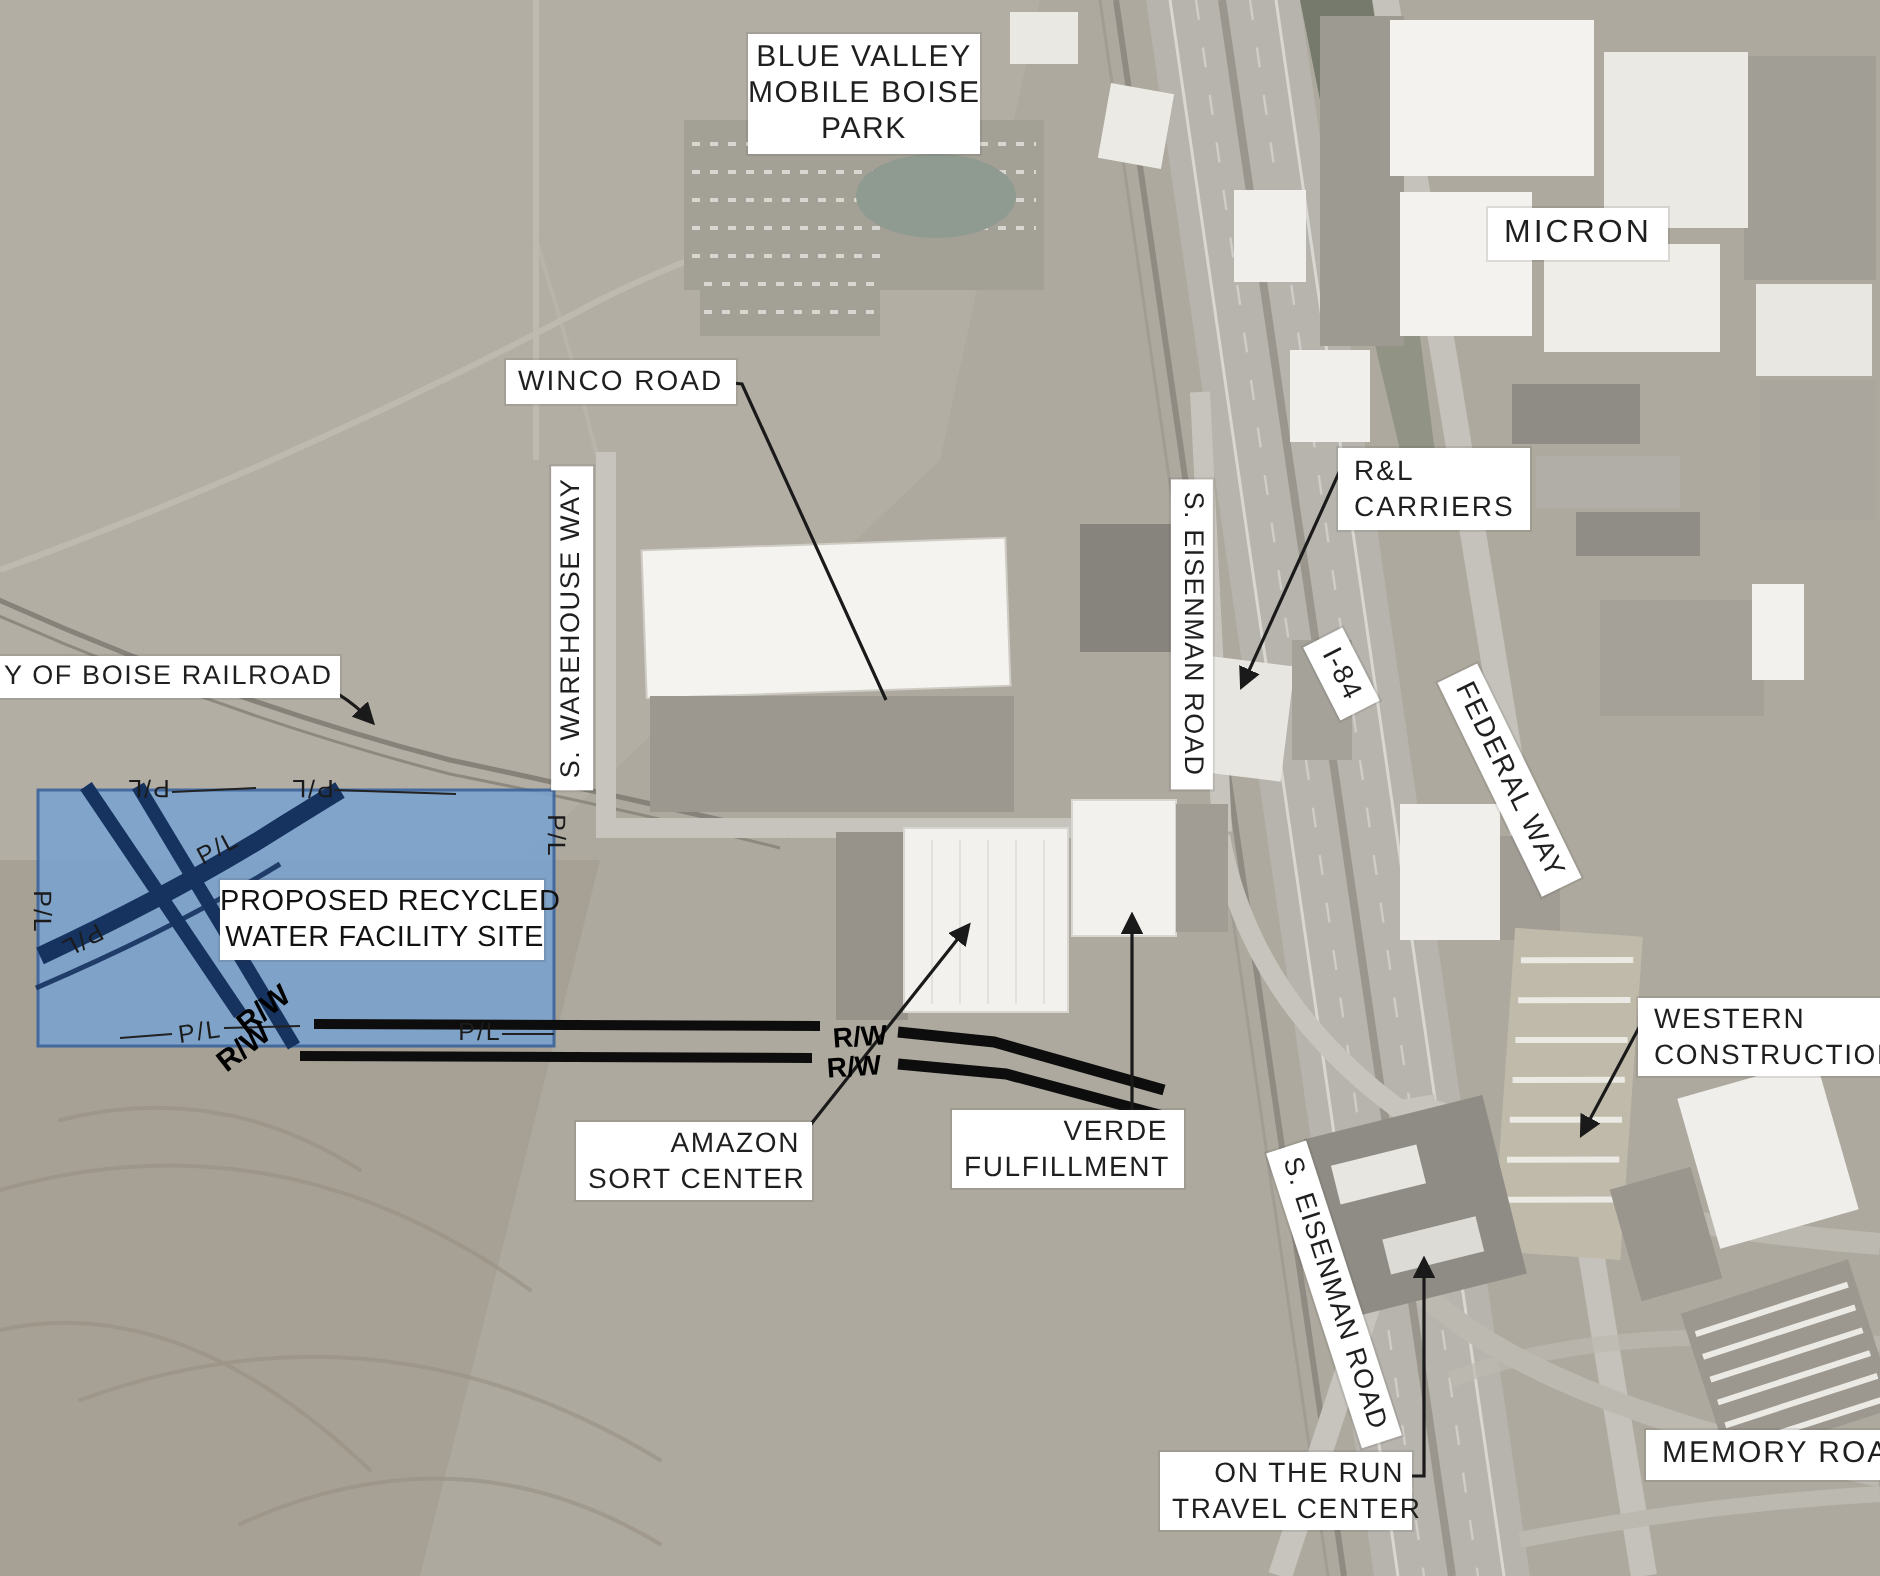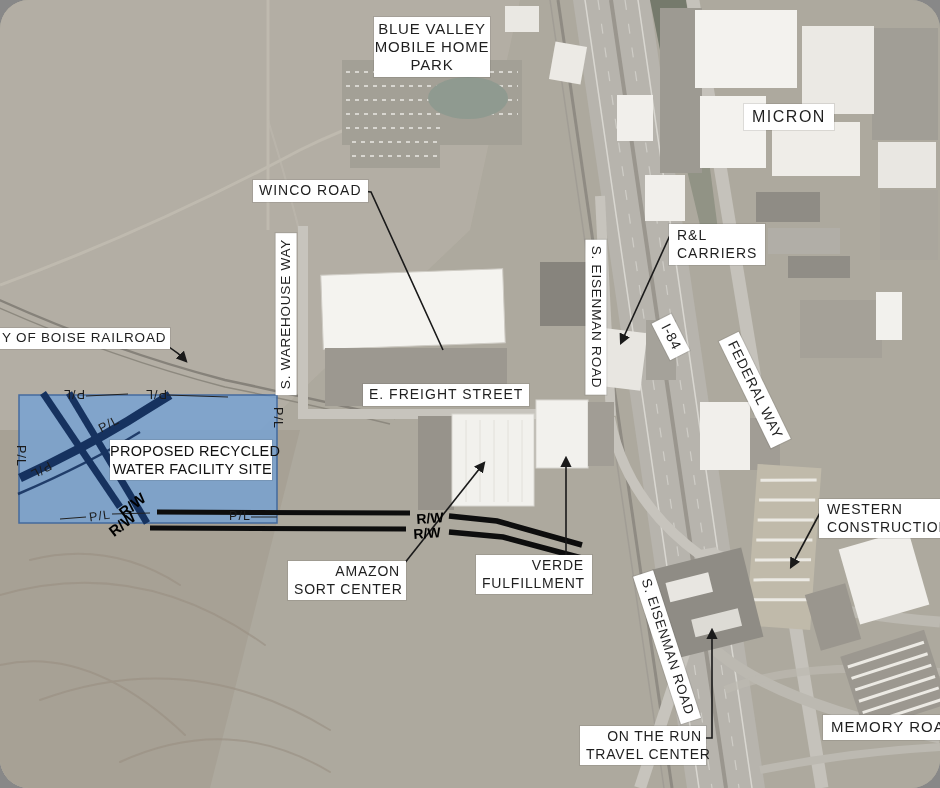--- a/index.html
+++ b/index.html
@@ -1,18 +1,18 @@
 <!DOCTYPE html>
 <html><head>
 <meta charset="utf-8">
 <style>
   html,body{margin:0;padding:0;background:#888;}
   .map{
     position:relative;width:940px;height:788px;overflow:hidden;
-    background:#ada99e;font-family:"Liberation Sans",sans-serif;border-radius:29px;
+    background:#ada99e;font-family:"Liberation Sans",sans-serif;
   }
   svg.layer{position:absolute;left:0;top:0;width:940px;height:788px;}
   .lbl{
     position:absolute;background:#ffffff;color:#1f1f1f;white-space:nowrap;
     line-height:1.25;padding:2px 6px;font-size:14px;letter-spacing:.8px;
     box-shadow:0 0 0 1px rgba(60,60,60,.12);
   }
   .lbl .ln{display:block;}
   .center{text-align:center;}
   .right{text-align:right;}
@@ -223,21 +223,21 @@
       <path d="M150,339 Q170,344 186,361" marker-end="url(#arr)"></path>
       <path d="M400,569 L484,463" marker-end="url(#arr)"></path>
       <path d="M552,568 L566,568 L566,458" marker-end="url(#arr)"></path>
       <path d="M821,511 L791,567" marker-end="url(#arr)"></path>
       <path d="M699,738 L712,738 L712,630" marker-end="url(#arr)"></path>
     </g>
   </svg>
 
   <div class="lbl center" style="left:374px;top:17px;width:116px;font-size:15px;line-height:18px;padding:3px 0;">
     <span class="ln">BLUE VALLEY</span>
-    <span class="ln">MOBILE HOME</span>
+    <span class="ln">MOBILE BOISE</span>
     <span class="ln">PARK</span>
   </div>
 
   <div class="lbl" style="left:744px;top:104px;font-size:16px;letter-spacing:1.5px;padding:3px 8px;text-align:center;">MICRON</div>
 
   <div class="lbl" style="left:253px;top:180px;letter-spacing:1px;">WINCO ROAD</div>
 
   <div class="lbl rot" style="left:286px;top:314px;font-size:13.5px;transform:translate(-50%,-50%) rotate(-90deg);">S. WAREHOUSE WAY</div>
 
   <div class="lbl rot" style="left:596px;top:317px;font-size:13.5px;transform:translate(-50%,-50%) rotate(90deg);">S. EISENMAN ROAD</div>
@@ -246,21 +246,20 @@
     <span class="ln">R&amp;L</span>
     <span class="ln">CARRIERS</span>
   </div>
 
   <div class="lbl rot" style="left:671px;top:337px;transform:translate(-50%,-50%) rotate(63deg);padding:2px 7px;">I-84</div>
 
   <div class="lbl rot" style="left:755px;top:390px;transform:translate(-50%,-50%) rotate(64deg);">FEDERAL WAY</div>
 
   <div class="lbl" style="left:0px;top:328px;font-size:13.5px;padding:2px 4px 2px 2px;">Y OF BOISE RAILROAD</div>
 
-  <div class="lbl" style="left:363px;top:384px;letter-spacing:1px;">E. FREIGHT STREET</div>
 
   <div class="lbl center" style="left:110px;top:440px;width:162px;font-size:14.5px;letter-spacing:.3px;padding:2px 0;color:#111;text-align:right;">
     <span class="ln">PROPOSED RECYCLED</span>
     <span class="ln">WATER FACILITY SITE</span>
   </div>
 
   <div class="lbl right" style="left:288px;top:561px;width:106px;padding-right:6px;">
     <span class="ln">AMAZON</span>
     <span class="ln">SORT CENTER</span>
   </div>

